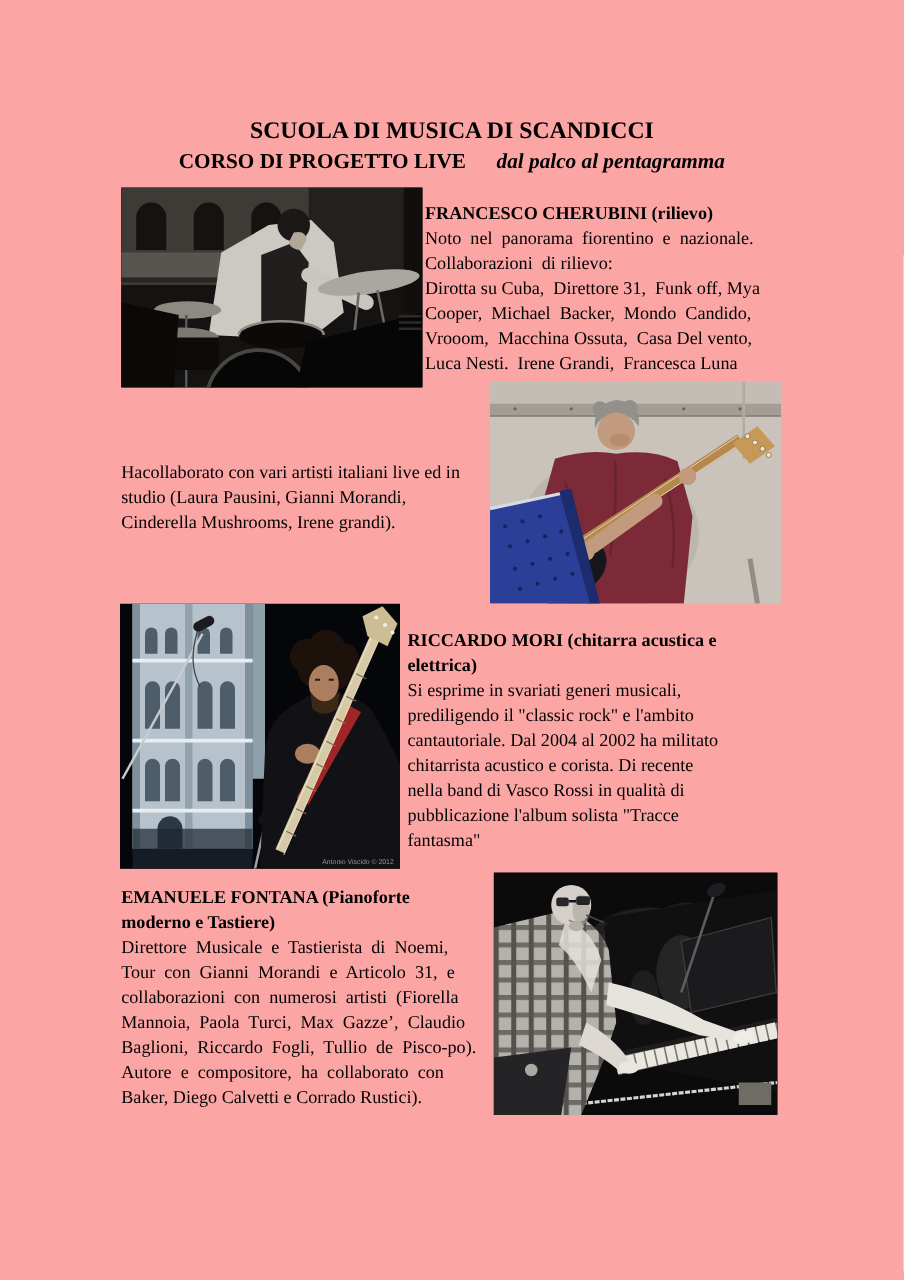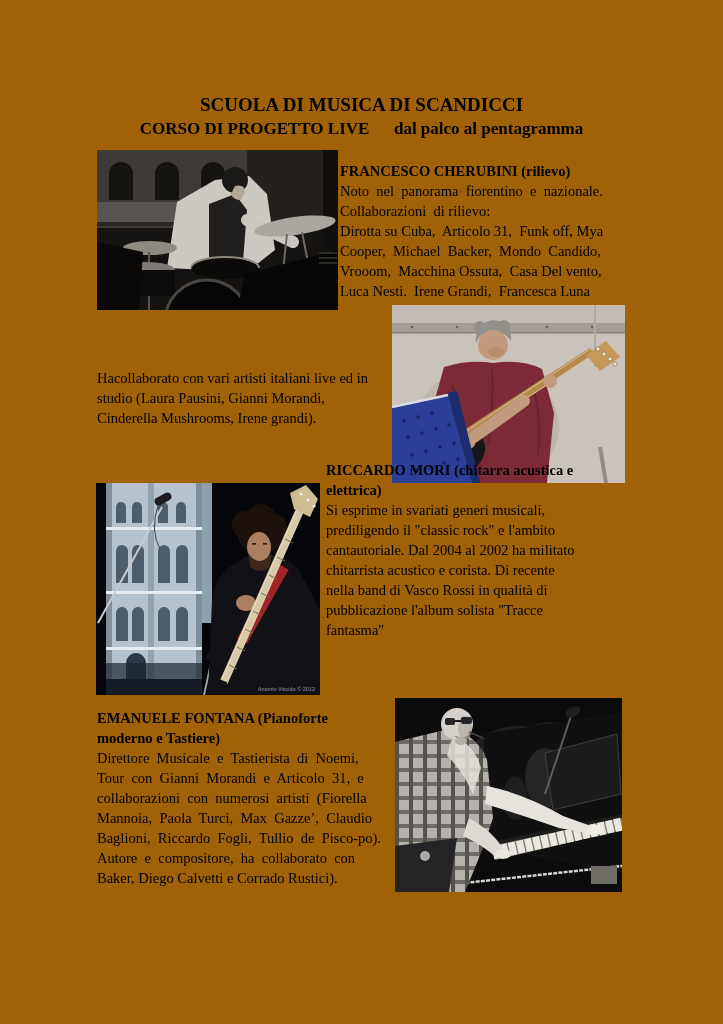--- a/index.html
+++ b/index.html
@@ -1,28 +1,28 @@
 <!DOCTYPE html>
 <html><head>
 <meta charset="utf-8">
 <style>
   html,body{margin:0;padding:0;background:#ffffff;}
-  #page{position:relative;width:723px;height:1024px;background:#a16207;overflow:hidden;
+  #page{position:relative;width:723px;height:1024px;background:#fca5a5;overflow:hidden;
         font-family:"Liberation Serif",serif;color:#000;}
   .title{position:absolute;top:94px;left:0;width:723px;text-align:center;
          font-weight:bold;font-size:19px;line-height:22px;}
   .subtitle{position:absolute;top:119px;left:0;width:723px;text-align:center;
          font-weight:bold;font-size:17px;line-height:20px;white-space:pre;}
-  .subtitle .it{margin-left:16px;}
+  .subtitle .it{font-style:italic;margin-left:16px;}
   .tb{position:absolute;font-size:14.5px;line-height:20px;}
   .tb .h{font-weight:bold;white-space:pre;}
   .tb .l{white-space:pre;}
   .t1{left:340px;top:161px;width:284px;}
   .t2{left:97px; top:368px;width:296px;}
-  .t3{left:326px;top:460px;width:298px;}
+  .t3{left:326px;top:503px;width:298px;}
   .t4{left:97px; top:708px;width:300px;}
   .ph{position:absolute;overflow:hidden;background:#111;}
   .ph svg{display:block;}
   .ph1{left:97px; top:150px;width:241px;height:160px;}
   .ph2{left:392px;top:305px;width:233px;height:178px;background:#c9c3bc;}
   .ph3{left:96px; top:483px;width:224px;height:212px;}
   .ph4{left:395px;top:698px;width:227px;height:194px;}
 </style>
 </head>
 <body>
@@ -74,21 +74,21 @@
           <rect x="222" y="107" width="18" height="2"></rect>
           <rect x="222" y="112" width="18" height="2"></rect>
         </g>
     </svg>
   </div>
 
   <div class="tb t1">
     <div class="h">FRANCESCO CHERUBINI (rilievo)</div>
     <div class="l">Noto  nel  panorama  fiorentino  e  nazionale.</div>
     <div class="l">Collaborazioni  di rilievo:</div>
-    <div class="l">Dirotta su Cuba,  Articolo 31,  Funk off, Mya</div>
+    <div class="l">Dirotta su Cuba,  Direttore 31,  Funk off, Mya</div>
     <div class="l">Cooper,  Michael  Backer,  Mondo  Candido,</div>
     <div class="l">Vrooom,  Macchina Ossuta,  Casa Del vento,</div>
     <div class="l">Luca Nesti.  Irene Grandi,  Francesca Luna</div>
   </div>
 
   <div class="tb t2">
     <div class="l">Hacollaborato con vari artisti italiani live ed in</div>
     <div class="l">studio (Laura Pausini, Gianni Morandi,</div>
     <div class="l">Cinderella Mushrooms, Irene grandi).</div>
   </div>

